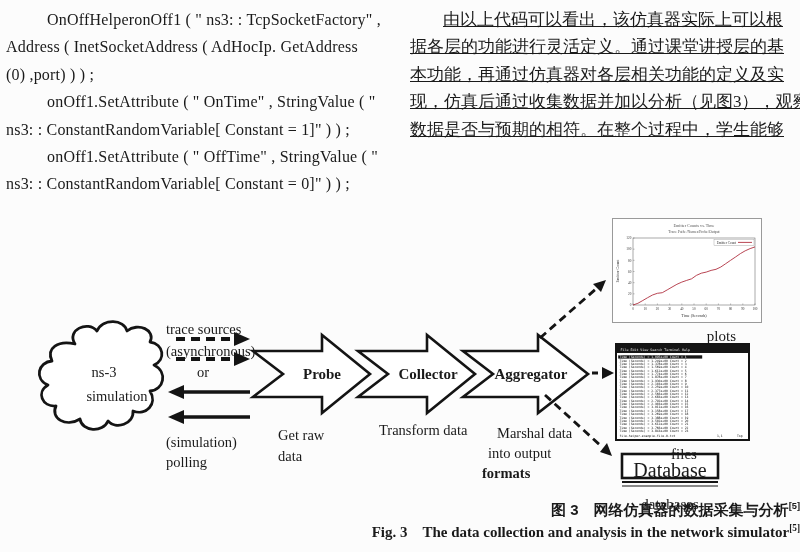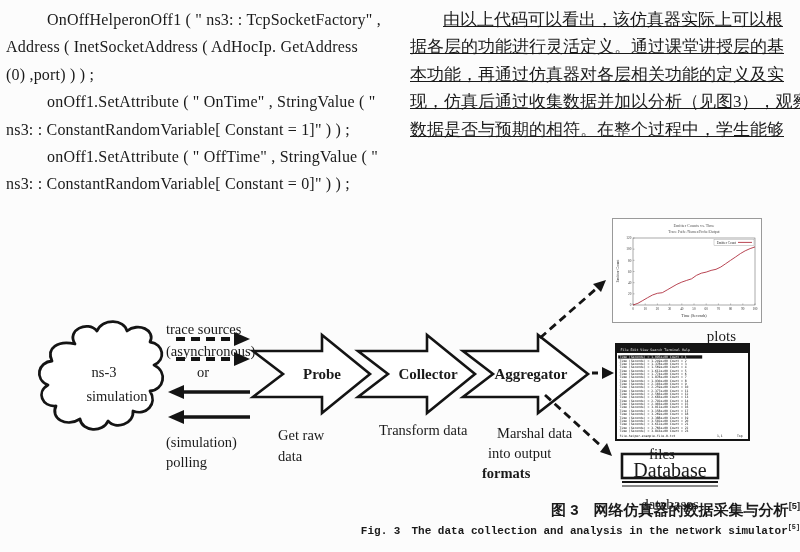--- a/index.html
+++ b/index.html
@@ -15,21 +15,21 @@
   .para-line{height:27.4px;line-height:27.4px;font-size:17px;white-space:nowrap;}
   .para-line.indent{padding-left:33px;}
   sup{font-size:.62em;vertical-align:super;line-height:0;}
   
   .lbl{position:absolute;font-size:14.5px;line-height:1.38;}
   .arrow-lbl{position:absolute;width:100px;text-align:center;font-size:15px;font-weight:bold;}
   .plot-box{left:612px;top:218px;width:148px;height:103px;background:#fff;border:1px solid #9a9a9a;}
   .term-box{left:615px;top:343px;width:131px;height:94px;background:#fff;border:2px solid #141414;}
   .db-text{left:622px;top:459px;width:96px;text-align:center;font-size:20px;}
   .cap-zh{left:0;top:501px;width:800px;font-family:"Liberation Sans",sans-serif;font-weight:bold;font-size:15px;}
-  .cap-en{left:0;top:523px;width:800px;font-weight:bold;font-size:11px;font-family:Liberation Mono, monospace;}
+  .cap-en{left:0;top:523px;width:800px;font-weight:bold;font-size:15px;}
   svg{display:block;}
 </style>
 </head>
 <body>
 
 <div class="page">
 
   <div class="abs code-col">
       <div class="code-line indent">OnOffHelperonOff1 ( " ns3: : TcpSocketFactory" ,</div>
       <div class="code-line">Address ( InetSocketAddress ( AdHocIp. GetAddress</div>
@@ -97,21 +97,21 @@
   <div class="arrow-lbl" style="left:481px;top:366px;">Aggregator</div>
 
   <div class="lbl" style="left:278px;top:425px;">Get raw</div>
   <div class="lbl" style="left:278px;top:446px;">data</div>
   <div class="lbl" style="left:379px;top:420px;">Transform data</div>
   <div class="lbl" style="left:482px;top:423px;margin-left:15px;">Marshal data</div>
   <div class="lbl" style="left:482px;top:443px;margin-left:6px;">into output</div>
   <div class="lbl" style="left:482px;top:463px;font-weight:bold;">formats</div>
 
   <div class="lbl" style="left:636px;top:326px;width:100px;text-align:right;font-size:15px;">plots</div>
-  <div class="lbl" style="left:612px;top:444px;width:100px;text-align:center;font-size:15px;">files</div>
+  <div class="lbl" style="left:634px;top:444px;width:100px;text-align:center;font-size:15px;">files</div>
   <div class="abs db-text">Database</div>
   <div class="lbl" style="left:620px;top:486px;width:100px;text-align:center;font-size:15px;margin-top:8px;">databases</div>
 
   <div class="abs plot-box">
     <svg width="148" height="103" viewBox="0 0 148 103">
       <text x="81" y="8" font-size="4.2" text-anchor="middle" fill="#555">Emitter Counts vs. Time</text>
       <text x="81" y="14" font-size="3.8" text-anchor="middle" fill="#555">Trace Path: /Names/Probe/Output</text>
       <rect x="20" y="19" width="122" height="67" fill="none" stroke="#555" stroke-width="0.5"></rect>
       <rect x="101" y="20.6" width="40" height="5.6" fill="none" stroke="#888" stroke-width="0.35"></rect>
       <line x1="125" y1="23.4" x2="139" y2="23.4" stroke="#b03040" stroke-width="0.9"></line>

